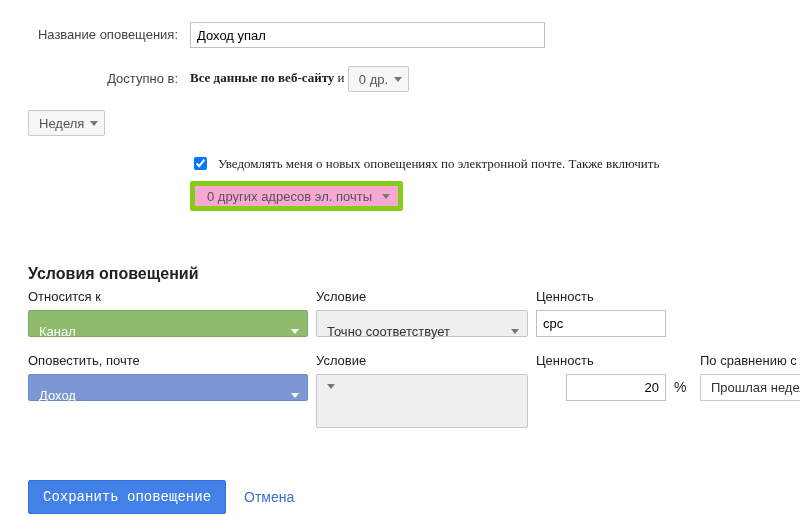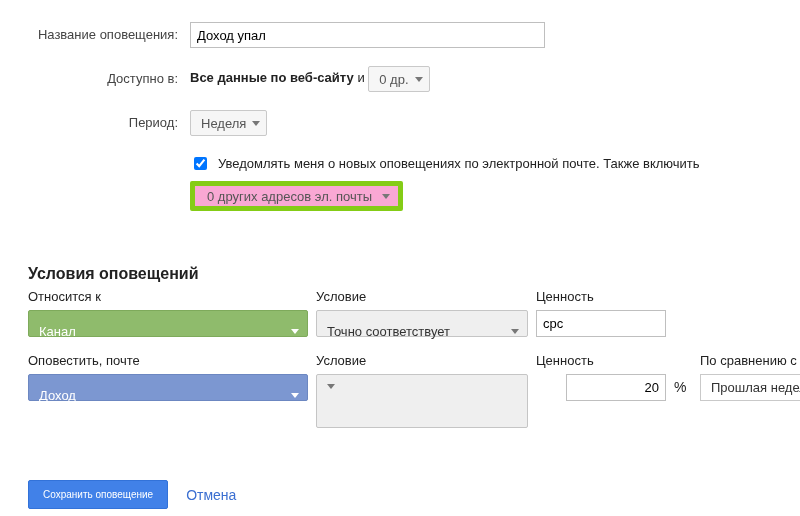--- a/index.html
+++ b/index.html
@@ -26,21 +26,21 @@
   }
   .form-ctrl { flex: 1; }
   .text-input {
     height: 26px;
     border: 1px solid #bfbfbf;
     padding: 2px 6px;
     font-size: 13px;
     background: #fff;
   }
   .wide-input { width: 355px; }
-  .inline-txt { font-size: 13px; color: #222; }
+  .inline-txt { font-size: 13px; color: #222; font-family: Liberation Serif, serif; }
   .bold { font-weight: bold; }
   .mini-drop {
     display: inline-flex;
     align-items: center;
     height: 26px;
     border: 1px solid #c9c9c9;
     border-radius: 2px;
     background: #f6f6f6;
     padding: 0 6px 0 10px;
     font-size: 13px;
@@ -153,24 +153,25 @@
   .actions {
     margin-top: 52px;
     display: flex;
     align-items: center;
     gap: 18px;
   }
   .btn-primary {
     background: #4181e8;
     border: 1px solid #3272d9;
     color: #fff;
-    font-size: 10px;
+    font-size: 14px;
     padding: 8px 14px;
     border-radius: 2px;
     cursor: pointer;
+    font-family: Liberation Mono, monospace;
   }
   .link-cancel {
     color: #3b6fd1;
     font-size: 14px;
     cursor: pointer;
   }
   .row2-spacer { height: 8px; grid-column: 1 / -1; }
 </style>
 </head>
 <body>
@@ -187,21 +188,20 @@
   <div class="form-ctrl">
     <span class="inline-txt bold">Все данные по веб-сайту</span><span class="inline-txt"> и </span>
     <span class="mini-drop">
       <span>0 др.</span>
       <span class="caret"></span>
     </span>
   </div>
 </div>
 
 <div class="form-row">
-  <div class="form-label">Период:</div>
   <div class="form-ctrl">
     <span class="mini-drop">
       <span>Неделя</span>
       <span class="caret"></span>
     </span>
   </div>
 </div>
 
 <div class="form-row">
   <div class="form-label"></div>

